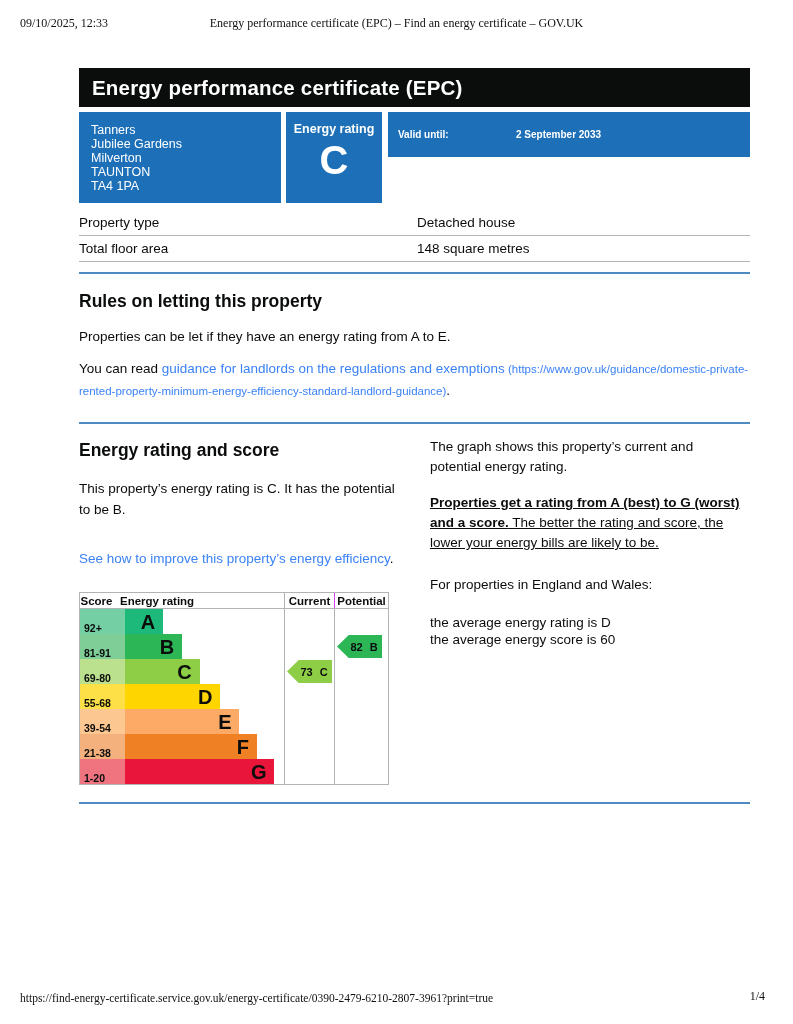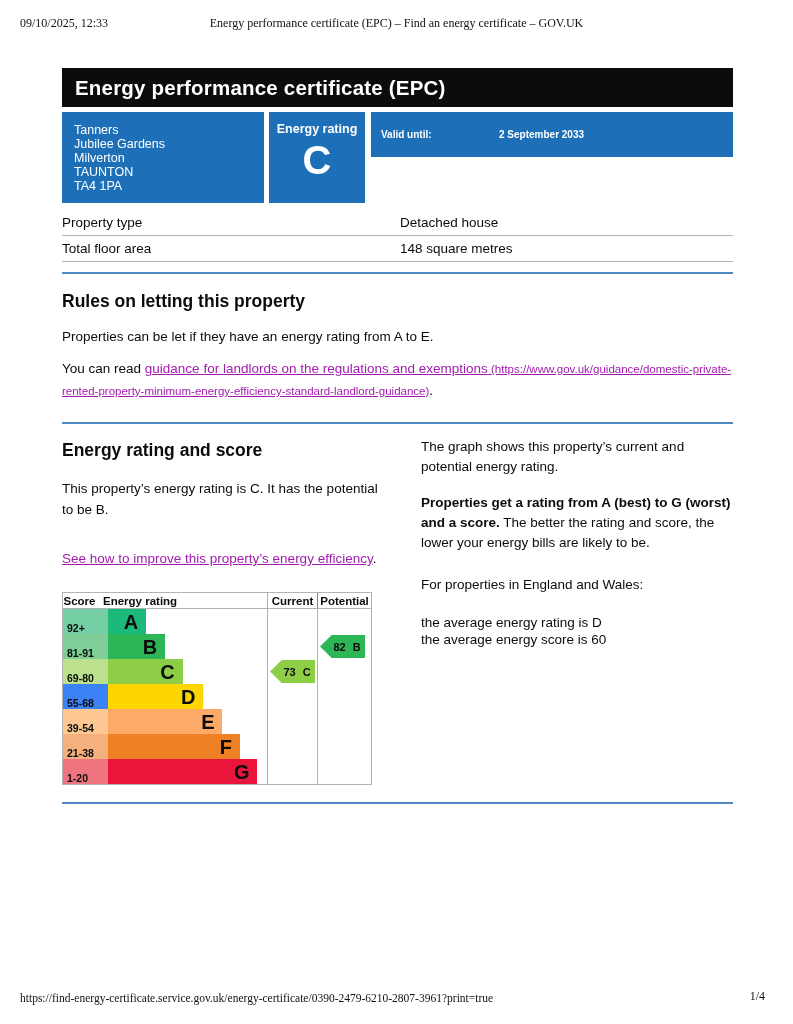--- a/index.html
+++ b/index.html
@@ -8,21 +8,21 @@
 
   
   .print-bar { position:absolute; left:0; width:793px; font-family:"Liberation Serif", serif; font-size:12px; color:#111; }
   .print-header { top:16px; }
   .print-header .ph-date { position:absolute; left:20px; top:0; }
   .print-header .ph-title { width:100%; text-align:center; }
   .print-footer { bottom:20px; }
   .print-footer .pf-url { position:absolute; left:20px; bottom:0; font-size:11.5px; }
   .print-footer .pf-page { position:absolute; right:28px; bottom:0; }
 
-  .content { position:absolute; left:62px; top:68px; width:671px; }
+  .content { position:absolute; left:79px; top:68px; width:671px; }
 
   .banner { background:#0b0c0c; color:#ffffff; height:39px; display:flex; align-items:center; padding-left:13px; }
   .banner h1 { font-size:20.5px; font-weight:bold; letter-spacing:0.2px; }
 
   .summary-row { display:flex; margin-top:5px; height:91px; }
   .addr-box { width:202px; background:#1d70b8; color:#fff; padding:11px 12px; font-size:12.5px; line-height:14px; margin-right:5px; }
   .rating-box { width:96px; background:#1d70b8; color:#fff; margin-right:6px; display:flex; flex-direction:column; align-items:center; padding-top:10px; }
   .rating-box .rb-label { font-size:12.5px; font-weight:bold; }
   .rating-box .rb-letter { font-size:40px; font-weight:bold; line-height:44px; margin-top:2px; }
   .meta-col { flex:1; display:flex; flex-direction:column; }
@@ -40,30 +40,30 @@
   .blue-rule { height:2px; background:#4d8bc2; border:0; }
   .rule-1 { margin-top:10px; }
   .rule-2 { margin-top:20px; }
   .rule-3 { margin-top:17px; }
 
   h2.section-heading { font-size:17.5px; font-weight:bold; margin-top:17px; }
 
   .para { font-size:13.5px; line-height:21px; }
   .rules-para1 { margin-top:14px; }
   .rules-para2 { margin-top:11px; width:671px; }
-  a.gov-link { color:#a21caf; text-decoration:underline; cursor:pointer; }
+  a.gov-link { color:#3b82f6; cursor:pointer; }
   .link-url { font-size:11.5px; }
 
   .two-cols { display:flex; margin-top:13px; }
   .col-left { width:330px; }
-  .col-right { width:312px; margin-left:29px; font-size:13.5px; line-height:20px; }
+  .col-right { width:312px; margin-left:21px; font-size:13.5px; line-height:20px; }
   .col-left h2 { margin-top:3px; }
   .col-left .para { width:320px; margin-top:17px; }
   .improve-link { display:inline-block; margin-top:28px; width:320px; font-size:13.5px; line-height:21px; }
-  .col-right .p2 { margin-top:16px; }
+  .col-right .p2 { margin-top:16px;text-decoration:underline; }
   .col-right .p3 { margin-top:22px; }
   .col-right .p4 { margin-top:20px; line-height:16.5px; }
 
   
   .epc-chart { margin-top:23px; width:310px; border:1px solid #b1b4b6; font-size:11px; }
   .chart-header { display:flex; height:16px; border-bottom:1px solid #b1b4b6; font-weight:bold; font-size:11.5px; }
   .ch-score { width:33px; display:flex; align-items:center; justify-content:center; }
   .ch-energy { flex:1; display:flex; align-items:center; padding-left:7px; }
   .ch-cur { width:50px; border-left:1px solid #b1b4b6; display:flex; align-items:center; justify-content:center; }
   .ch-pot { width:54px; border-left:1px solid #d946ef; display:flex; align-items:center; justify-content:center; }
@@ -190,21 +190,21 @@
           <div class="cur-cell">
             <div class="marker" style="background: rgb(141, 206, 70);">
                 <span>73</span>
                 <span>C</span>
               </div>
           </div>
           <div class="pot-cell"></div>
         </div>
 
         <div class="band-row">
-          <div class="score-cell" style="background: #3b82f6;">
+          <div class="score-cell" style="background: #fde047;">
               <span>55-68</span>
             </div>
           <div class="bar-area">
               <div class="band-bar" style="background: rgb(255, 213, 0); width: 60%;">
                 <span class="band-letter">D</span>
               </div>
             </div>
           <div class="cur-cell"></div>
           <div class="pot-cell"></div>
         </div>

